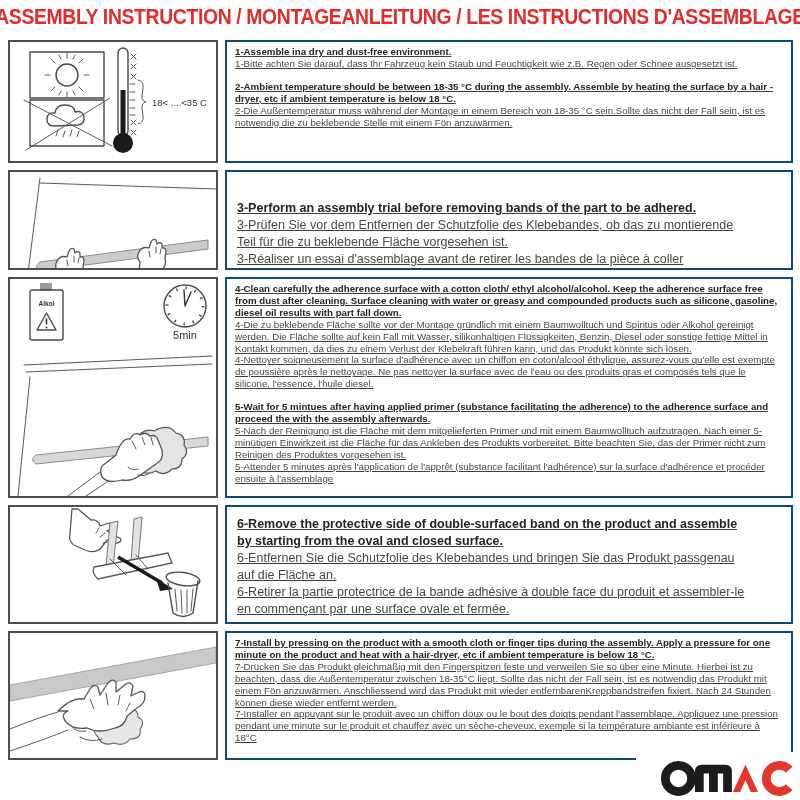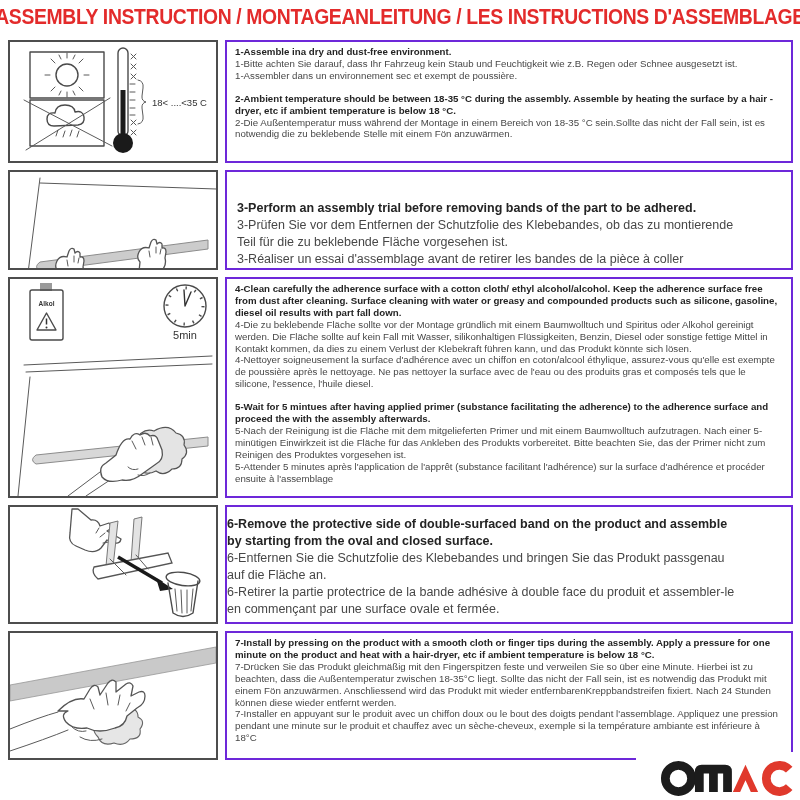--- a/index.html
+++ b/index.html
@@ -12,30 +12,30 @@
     color:#e32b2b;font-weight:bold;font-size:22px;white-space:nowrap;
     transform:scaleX(0.88);letter-spacing:-0.4px;
   }
   .rows{position:absolute;left:8px;right:7px;top:40px;}
   .row{display:flex;gap:7px;margin-bottom:7px;}
   .illu{
     width:210px;min-width:210px;border:2px solid #4d4d4d;box-sizing:border-box;
     background:#fff;overflow:hidden;
   }
   .txt{
-    flex:1;border:2px solid #6d28d9;box-sizing:border-box;background:#fff;
-    padding:4px 8px;overflow:hidden;
+    flex:1;border:2px solid #0c4a6e;box-sizing:border-box;background:#fff;
+    padding:4px 8px;overflow:hidden;text-decoration:underline;
   }
   .r1{height:123px;} .r2{height:100px;} .r3{height:221px;} .r4{height:119px;} .r5{height:129px;}
   .p{margin:0;font-size:9.7px;line-height:11.9px;color:#474747;}
   .b{font-weight:bold;color:#242424;}
   .gap{margin-top:11px;}
   .big .p{font-size:12.5px;line-height:17px;max-width:515px;}
   .r2 .txt{padding-top:28px;padding-left:10px;}
-  .r4 .txt{padding-top:9px;padding-left:0;}
+  .r4 .txt{padding-top:9px;padding-left:10px;}
   .ln{fill:none;stroke:#4a4a4a;stroke-width:1.4;stroke-linecap:round;stroke-linejoin:round;}
   .thin{fill:none;stroke:#5a5a5a;stroke-width:1;stroke-linecap:round;}
   svg text{font-family:"Liberation Sans", sans-serif;fill:#333;}
   .logo{
     position:absolute;right:4px;top:752px;width:150px;height:46px;background:#fff;
     display:flex;align-items:center;justify-content:flex-end;padding-left:10px;z-index:5;
   }
 </style>
 </head>
 <body>
@@ -67,21 +67,20 @@
           <path class="thin" d="M121,12 l5,5 M126,12 l-5,5 M121,22 l5,5 M126,22 l-5,5 M121,32 l5,5 M126,32 l-5,5 M121,78 l5,5 M126,78 l-5,5 M121,88 l5,5 M126,88 l-5,5"></path>
           <path class="thin" d="M120,42 h5 M120,50 h5 M120,58 h5 M120,66 h5 M120,73 h5"></path>
           <path class="thin" d="M128,38 q6,1 5,8 l-1,8 q-0.5,5 4,6 q-4.5,1 -4,6 l1,8 q1,7 -5,8" fill="none"></path>
           <text x="142" y="64" font-size="9.5">18&lt; ....&lt;35 C</text>
         </g>
       </svg>
     </div>
     <div class="txt">
       <p class="p b">1-Assemble ina dry and dust-free environment.</p>
       <p class="p">1-Bitte achten Sie darauf, dass Ihr Fahrzeug kein Staub und Feuchtigkeit wie z.B. Regen oder Schnee ausgesetzt ist.</p>
-      <p class="p">1-Assembler dans un environnement sec et exempt de poussière.</p>
       <p class="p b gap">2-Ambient temperature should be between 18-35 °C  during the assembly. Assemble by heating the surface by a hair -dryer, etc if ambient temperature is below 18 °C.</p>
       <p class="p">2-Die Außentemperatur muss während der Montage in einem Bereich von 18-35 °C  sein.Sollte das nicht der Fall sein, ist es notwendig die zu beklebende Stelle mit einem Fön anzuwärmen.</p>
     </div>
   </div>
 
   <div class="row r2 big">
     <div class="illu">
       <svg viewBox="0 0 206 117" width="206" height="117">
         <path class="thin" d="M30,6 L16,117"></path>
         <path class="thin" d="M30,11 L206,17"></path>

